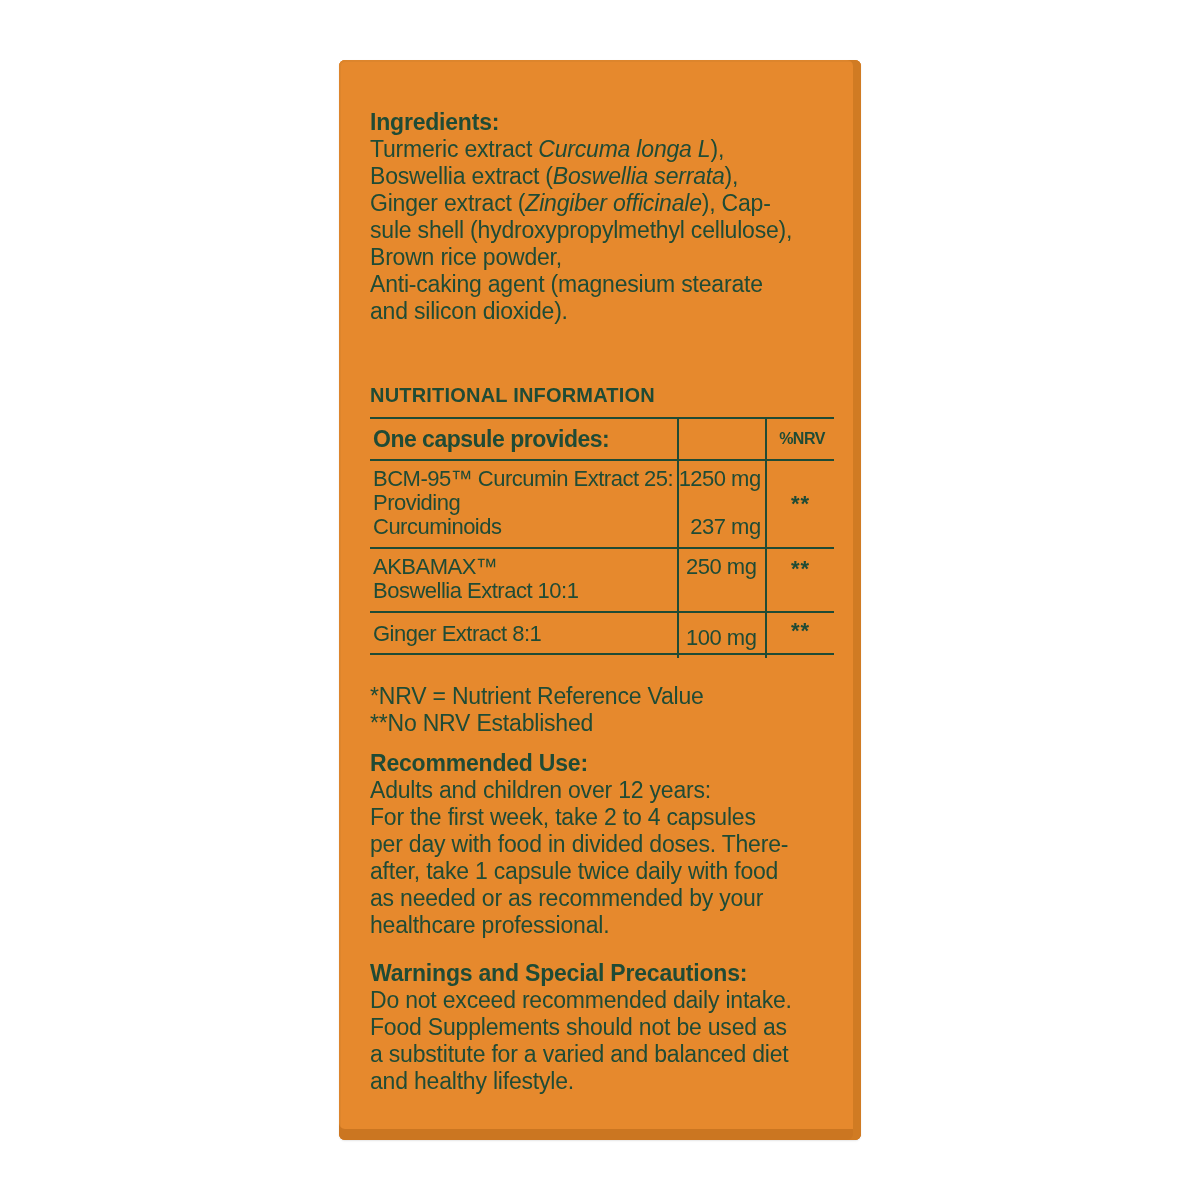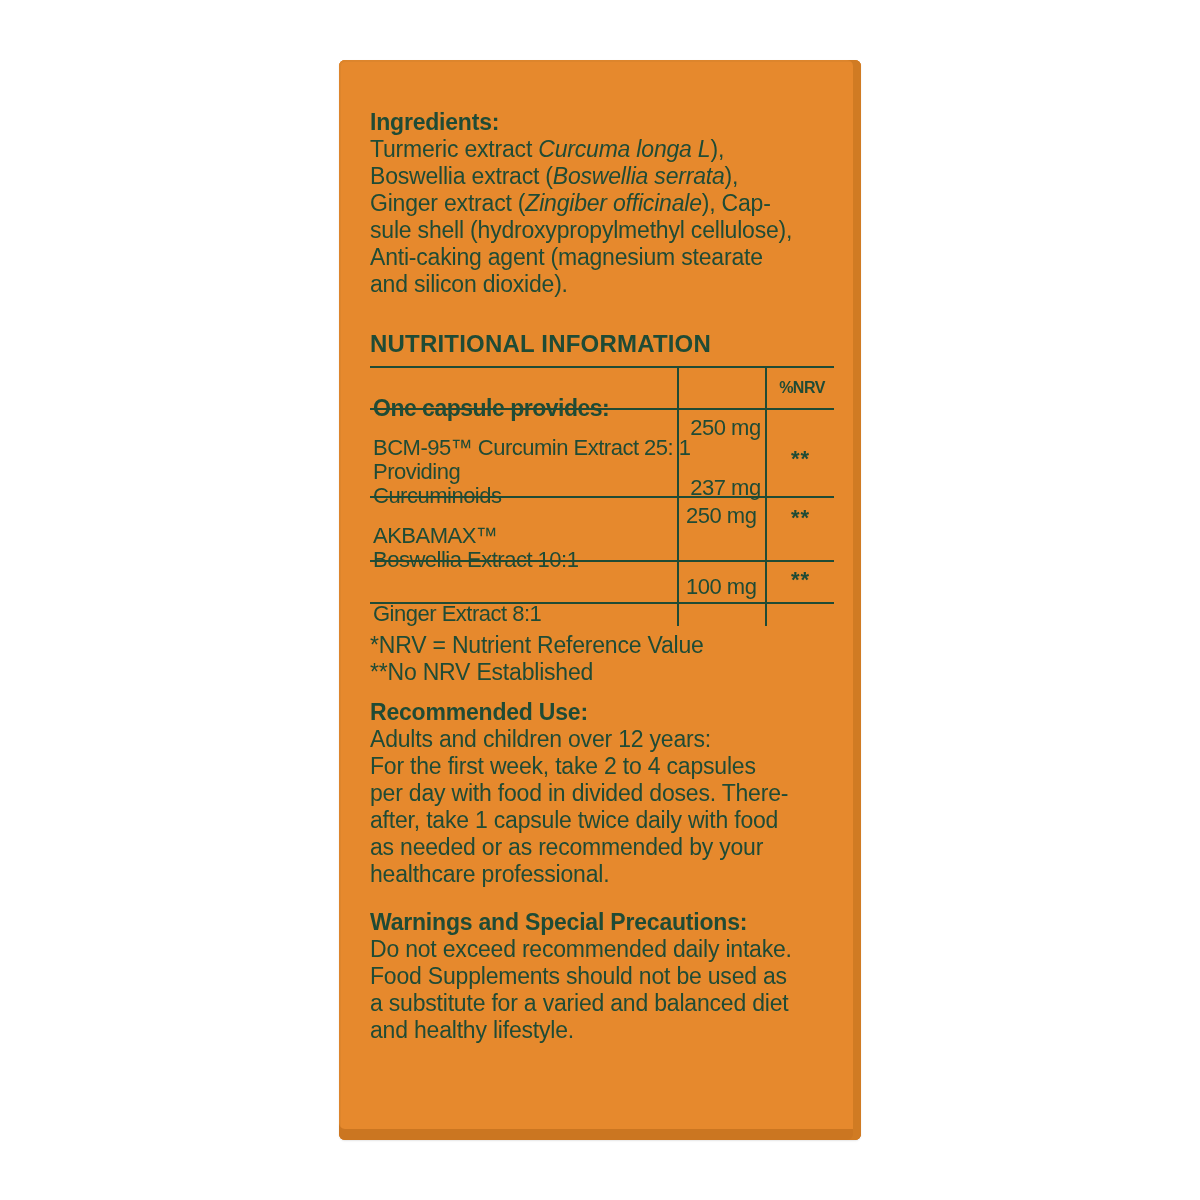--- a/index.html
+++ b/index.html
@@ -30,37 +30,37 @@
       0 1px 2px rgba(0,0,0,0.10);
   }
   .content{
     position:absolute;inset:0;
     padding:48px 24px 0 31px;
     font-size:23px;line-height:27px;letter-spacing:-0.2px;
     color:var(--ink);
   }
   .h{font-weight:bold;line-height:28px;white-space:nowrap;}
   .line{white-space:nowrap;}
-  .nutri-heading{margin-top:32px;letter-spacing:0.2px;font-size:24px;}
+  .nutri-heading{margin-top:56px;letter-spacing:0.2px;font-size:20px;}
   
   .ntable{
     margin-top:8px;width:464px;
     border-top:2px solid var(--ink);
     font-size:22px;line-height:24px;letter-spacing:-0.5px;
   }
   .nrow{display:grid;grid-template-columns:307px 88px 1fr;border-bottom:2px solid var(--ink);}
   .nrow .c2,.nrow .c3{border-left:2px solid var(--ink);}
   .r-head{height:42px;}
   .r-head .c1{font-weight:bold;font-size:23px;padding:8px 0 0 3px;}
   .r-head .c3{font-weight:bold;font-size:16px;padding:8px 0 0 3px;}
   .r1{height:88px;}
   .r2{height:64px;}
   .r3{height:42px;}
-  .c1{padding:6px 0 0 3px;margin-top:20px;}
-  .r3 .c1{padding-top:20px;}
+  .c1{padding:6px 0 0 3px;}
+  .r3 .c1{padding-top:9px;}
   .c2{padding:6px 0 8px 7px;align-items:center;}
   .r1 .c2{display:flex;flex-direction:column;justify-content:space-between;}
   .r3 .c2{padding-top:13px;}
   .c3{text-align:center;}
   .r1 .c3{display:flex;align-items:center;justify-content:center;}
   .r2 .c3{padding-top:8px;}
   .r3 .c3{padding-top:6px;}
   .nrv-mark{font-weight:bold;letter-spacing:1px;}
   
   .footnotes{margin-top:28px;}
@@ -73,20 +73,21 @@
 <div class="page">
   <div class="panel">
     <div class="content">
 
       <div>
         <div class="h">Ingredients:</div>
         <div class="line"><span>Turmeric extract </span><span style="font-style: italic;">Curcuma longa L</span><span>),</span></div>
         <div class="line"><span>Boswellia extract (</span><span style="font-style: italic;">Boswellia serrata</span><span>),</span></div>
         <div class="line"><span>Ginger extract (</span><span style="font-style: italic;">Zingiber officinale</span><span>), Cap-</span></div>
         <div class="line"><span>sule shell (hydroxypropylmethyl cellulose),</span></div>
+        <div class="line"><span>Brown rice powder,</span></div>
         <div class="line"><span>Anti-caking agent (magnesium stearate</span></div>
         <div class="line"><span>and silicon dioxide).</span></div>
       </div>
 
       <div class="h nutri-heading">NUTRITIONAL INFORMATION</div>
 
       <div class="ntable">
         <div class="nrow r-head">
           <div class="c1">One capsule provides:</div>
           <div class="c2"></div>

